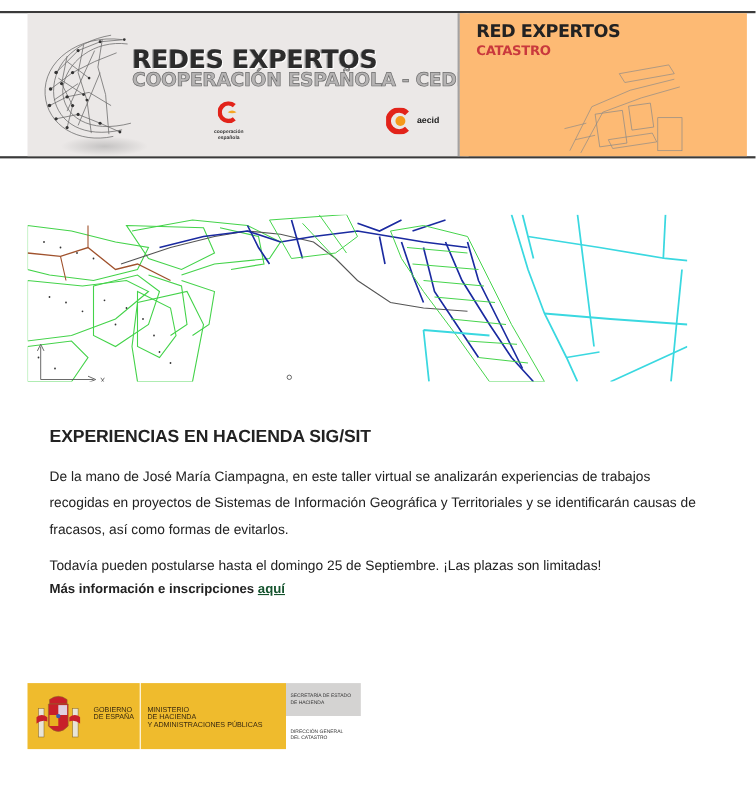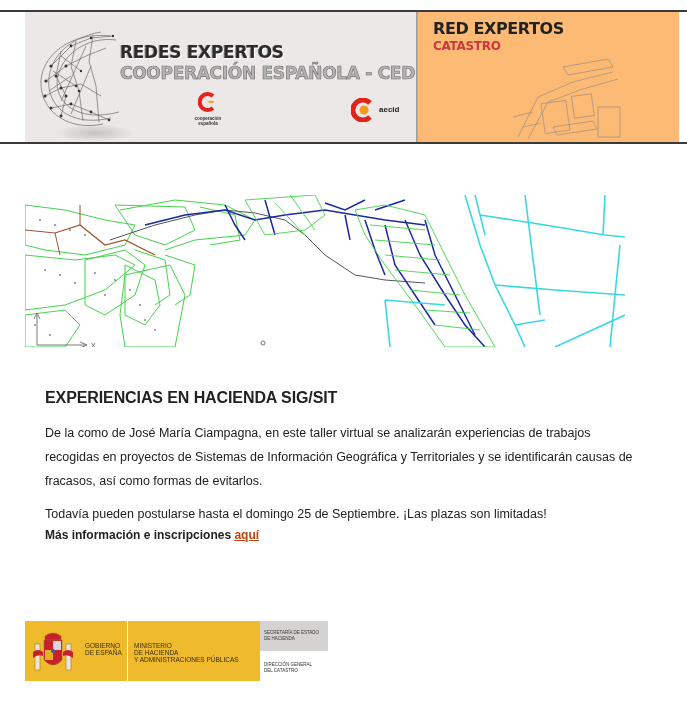--- a/index.html
+++ b/index.html
@@ -9,21 +9,21 @@
   
   .header { position: absolute; left: 0; top: 10px; width: 687px; height: 134px;
             border-top: 2px solid #3a3a3a; border-bottom: 2px solid #3a3a3a; background: #fff; }
   .panel-left { position: absolute; left: 25px; top: 0; width: 393px; height: 130px; background: #ebe8e7; overflow: hidden; }
   .panel-shadow { position: absolute; left: 416px; top: 0; width: 10px; height: 130px;
                   background: linear-gradient(to right, #9c9a9a, #d8d6d6 60%, #ffffff); }
   .globe { position: absolute; left: 6px; top: 14px; width: 110px; height: 108px; }
   .reflect { position: absolute; left: 30px; top: 112px; width: 80px; height: 18px;
              background: radial-gradient(ellipse at center, rgba(150,150,150,0.45), rgba(235,232,231,0) 70%); }
   .redes-title { position: absolute; left: 95px; top: 30px; font-family: "DejaVu Sans", sans-serif;
-                 font-size: 17px; font-weight: bold; color: #2c2c2c; letter-spacing: -0.3px;
+                 font-size: 23px; font-weight: bold; color: #2c2c2c; letter-spacing: -0.3px;
                  text-shadow: 1px 1px 0 #ffffff, -1px 0 0 #9a9a9a; white-space: nowrap; }
   .redes-sub { position: absolute; left: 95px; top: 51px; font-family: "DejaVu Sans", sans-serif;
                font-size: 17px; font-weight: bold; color: #b5b3b3; letter-spacing: -0.3px;
                -webkit-text-stroke: 0.6px #6a6a6a; white-space: nowrap; }
   .logo-coop { position: absolute; left: 168px; top: 80px; width: 30px; height: 40px; text-align: center; }
   .logo-coop .mark { width: 20px; height: 20px; margin: 0 auto; }
   .logo-coop .cap { font-size: 4.5px; line-height: 5px; color: #333; font-weight: bold; }
   .logo-ceddet { position: absolute; left: 218px; top: 85px; width: 100px; height: 30px; }
   .logo-ceddet .circle { position: absolute; left: 0; top: 3px; width: 22px; height: 22px; border-radius: 50%;
                          background: radial-gradient(circle at 40% 40%, #f6a33a, #e4432a 70%); }
@@ -41,21 +41,21 @@
   
   .map { position: absolute; left: 25px; top: 195px; width: 600px; height: 152px; background: #fff; overflow: hidden; }
 
   
   .content { position: absolute; left: 45px; top: 389px; width: 600px; }
   .headline { font-size: 16px; font-weight: bold; color: #222; letter-spacing: -0.1px; }
   .para { font-size: 12.5px; line-height: 24px; color: #222; margin-top: 14px; }
   .para b { font-weight: normal; }
   .para2 { font-size: 12.5px; line-height: 24px; color: #222; margin-top: 9px; }
   .more { font-size: 12px; font-weight: bold; color: #222; line-height: 18px; }
-  .more a { color: #c2410c; text-decoration: underline; font-weight: bold; }
+  .more a { color: #14532d; text-decoration: underline; font-weight: bold; }
 
   
   .gob { position: absolute; left: 25px; top: 621px; width: 303px; height: 60px; }
   .gob .y1 { position: absolute; left: 0; top: 0; width: 102px; height: 60px; background: #efbb2d; }
   .gob .y2 { position: absolute; left: 103px; top: 0; width: 132px; height: 60px; background: #efbb2d; }
   .gob .g1 { position: absolute; left: 235px; top: 0; width: 68px; height: 30px; background: #d4d3d2; }
   .gob .w1 { position: absolute; left: 235px; top: 30px; width: 68px; height: 30px; background: #fff; }
   .gob .shield { position: absolute; left: 8px; top: 9px; width: 40px; height: 44px; }
   .gob .t-gob { position: absolute; left: 60px; top: 21px; font-size: 6.5px; line-height: 7px; color: #3a2a10; }
   .gob .t-min { position: absolute; left: 109px; top: 21px; font-size: 6.5px; line-height: 7px; color: #3a2a10; }
@@ -214,21 +214,21 @@
       <path d="M12 150 L60 150 M55 147 L62 150 L55 153"></path>
       <circle cx="238" cy="148" r="2"></circle>
     </g>
     <text x="66" y="153" font-size="7" fill="#555" font-family="Liberation Sans, sans-serif">X</text>
   </svg>
 </div>
 
 <div class="content">
   <div class="headline">EXPERIENCIAS EN HACIENDA SIG/SIT</div>
   <p class="para">
-    <span>De la como de </span><b>José María Ciampagna</b><span>, en este taller virtual se analizarán experiencias de trabajos recogidas en proyectos de Sistemas de Información Geográfica y Territoriales y se identificarán causas de fracasos, así como formas de evitarlos.</span>
+    <span>De la mano de </span><b>José María Ciampagna</b><span>, en este taller virtual se analizarán experiencias de trabajos recogidas en proyectos de Sistemas de Información Geográfica y Territoriales y se identificarán causas de fracasos, así como formas de evitarlos.</span>
   </p>
   <p class="para2">Todavía pueden postularse hasta el domingo 25 de Septiembre. ¡Las plazas son limitadas!</p>
   <p class="more">
     <span>Más información e inscripciones</span>
     <a href="#">aquí</a>
   </p>
 </div>
 
 <div class="gob">
   <div class="y1"></div>

